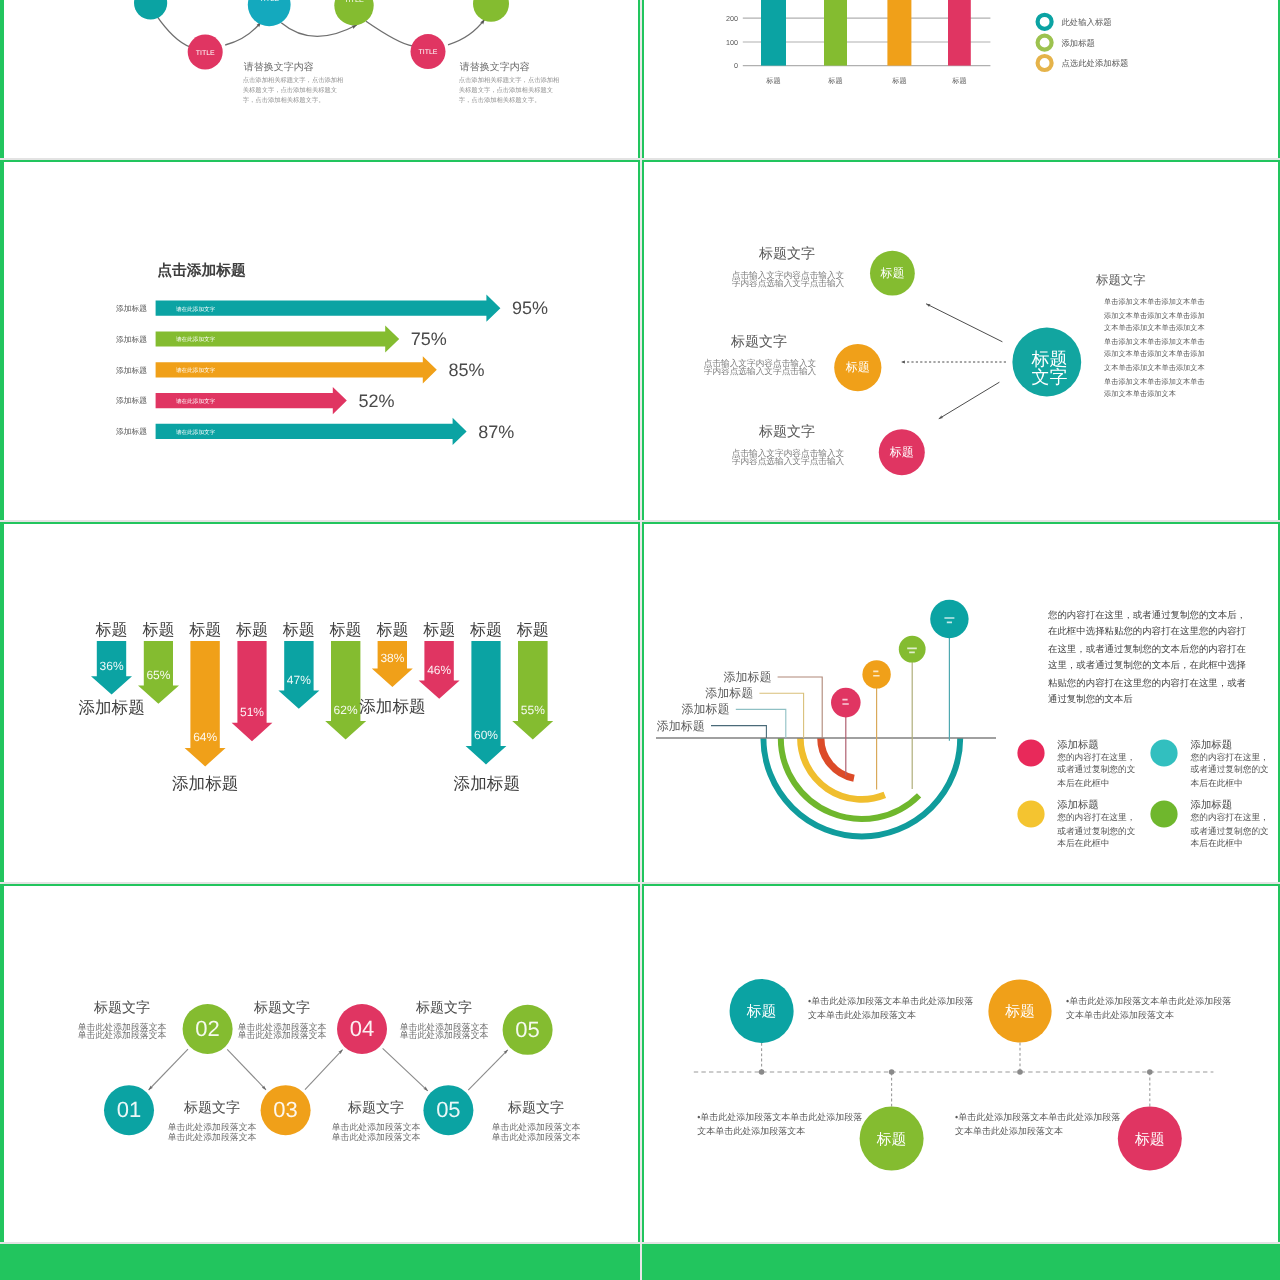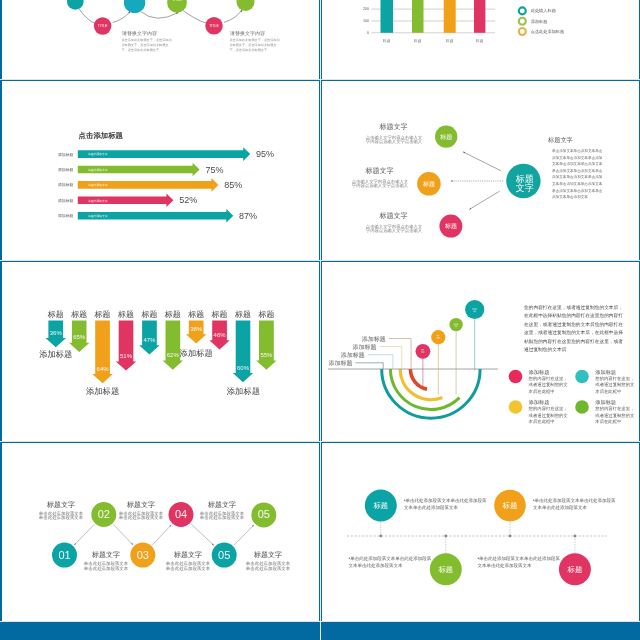--- a/index.html
+++ b/index.html
@@ -1,19 +1,19 @@
 <!DOCTYPE html>
 <html><head>
 <meta charset="utf-8">
 <style>
   html,body{margin:0;padding:0;}
   body{width:640px;height:640px;background:#fff;overflow:hidden;
        font-family:"Liberation Sans",sans-serif;
        -webkit-font-smoothing:antialiased;}
-  #page{position:relative;width:640px;height:640px;background:#0369a1;}
+  #page{position:relative;width:640px;height:640px;background:#22c55e;}
   .slide{position:absolute;overflow:hidden;background:#fff;}
   .hdiv{position:absolute;left:0;width:640px;height:1px;background:#e3e3e3;}
   .vdiv{position:absolute;top:0;width:1px;height:640px;background:#e8e8e8;}
   svg{display:block;}
   .t{position:absolute;white-space:nowrap;}
 </style>
 </head>
 <body>
 
 <div id="page">

